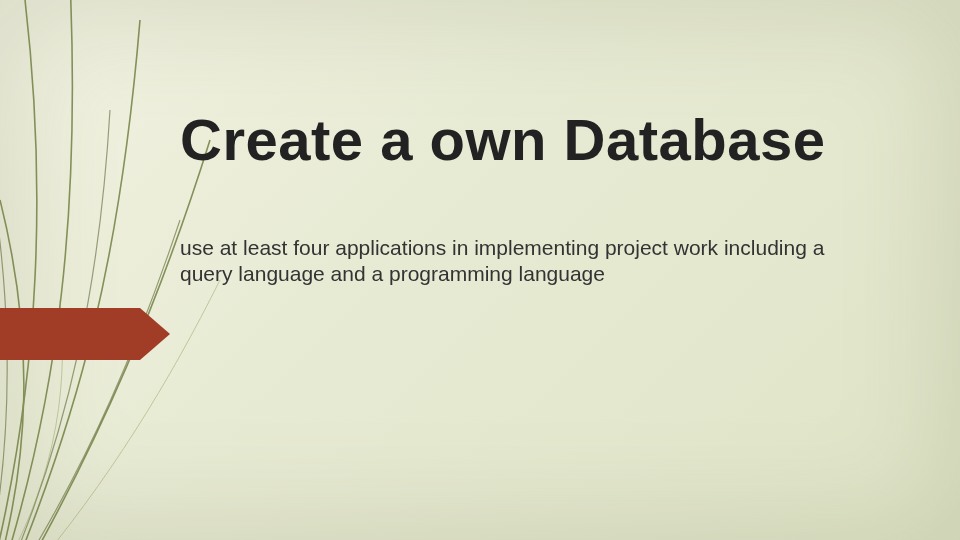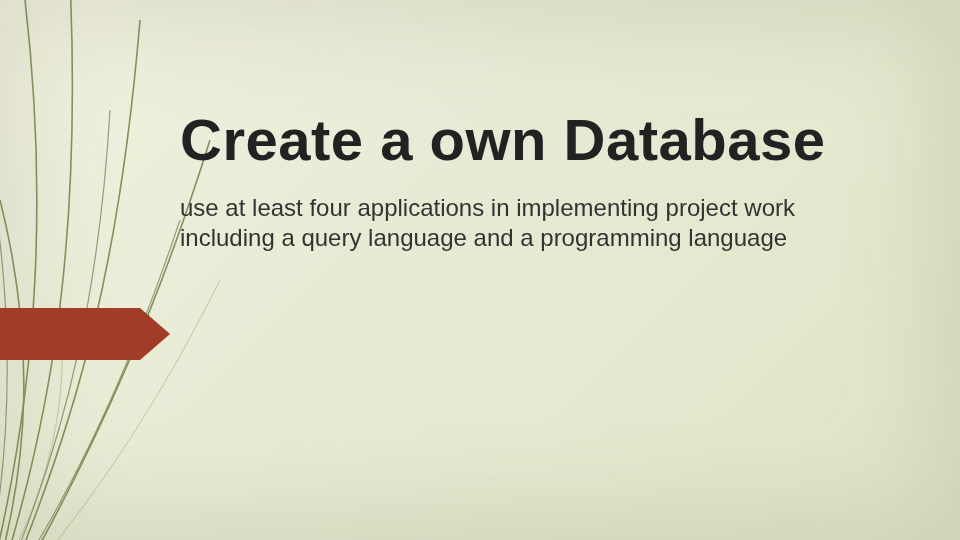--- a/index.html
+++ b/index.html
@@ -59,25 +59,25 @@
     position: absolute;
     left: 180px;
     top: 110px;
     right: 60px;
   }
   .title {
     font-size: 58px;
     font-weight: 700;
     color: #222;
     letter-spacing: 0.5px;
-    margin-bottom: 22px;
+    margin-bottom: 64px;
     line-height: 1.05;
   }
   .body {
-    font-size: 24px;
+    font-size: 21px;
     font-weight: 500;
     color: #333;
     line-height: 1.25;
     max-width: 700px;
   }
 </style>
 </head>
 <body>
 
 <div class="slide">

